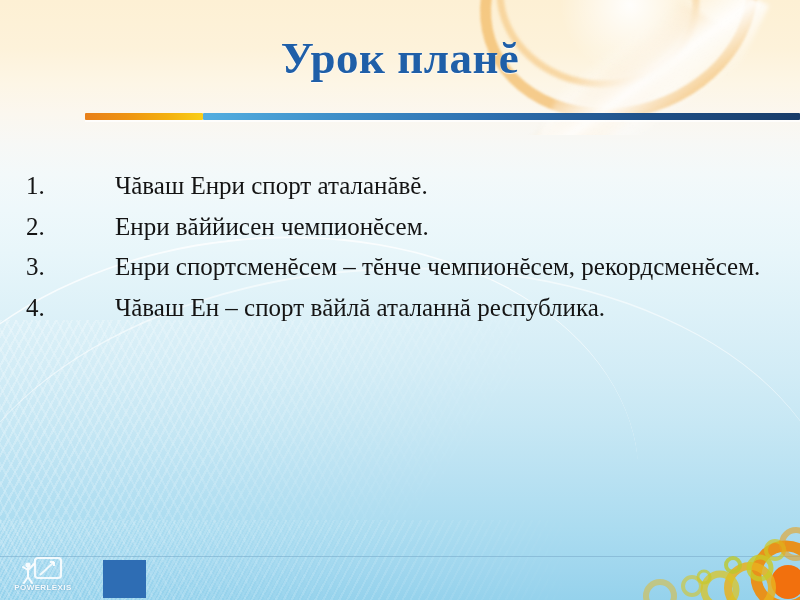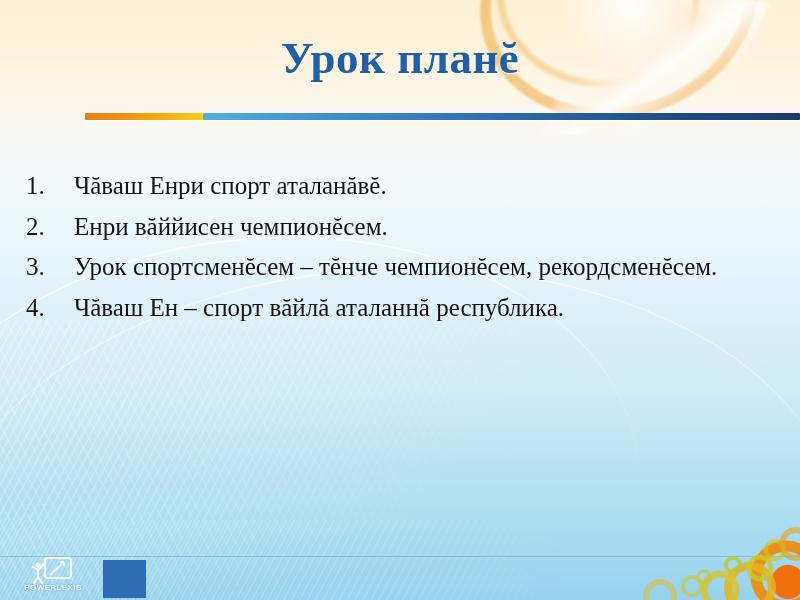--- a/index.html
+++ b/index.html
@@ -233,26 +233,27 @@
   }
   .item-num {
     flex: 0 0 52px;
     text-align: left;
     padding-left: 4px;
     box-sizing: border-box;
   }
   .item-text {
     flex: 1 1 auto;
     white-space: pre-line;
+    margin-left: 41px;
   }
 
   
   .logo {
     position: absolute;
-    left: 20px;
+    left: 10px;
     top: 556px;
     width: 66px;
     height: 42px;
   }
   .logo-mark {
     position: absolute;
     left: 0;
     top: 0;
     width: 66px;
     height: 28px;
@@ -326,21 +327,21 @@
     <div class="item">
       <div class="item-num">1.</div>
       <div class="item-text">Чăваш Енри спорт аталанăвĕ.</div>
     </div>
     <div class="item">
       <div class="item-num">2.</div>
       <div class="item-text">Енри вăййисен чемпионĕсем.</div>
     </div>
     <div class="item">
       <div class="item-num">3.</div>
-      <div class="item-text">Урок спортсменĕсем – тĕнче чемпионĕсем, рекордсменĕсем.</div>
+      <div class="item-text">Енри спортсменĕсем – тĕнче чемпионĕсем, рекордсменĕсем.</div>
     </div>
     <div class="item">
       <div class="item-num">4.</div>
       <div class="item-text">Чăваш Ен – спорт вăйлă аталаннă республика.</div>
     </div>
   </div>
 
   <div class="logo">
     <div class="logo-mark">
       <svg width="66" height="28" viewBox="0 0 66 28">

